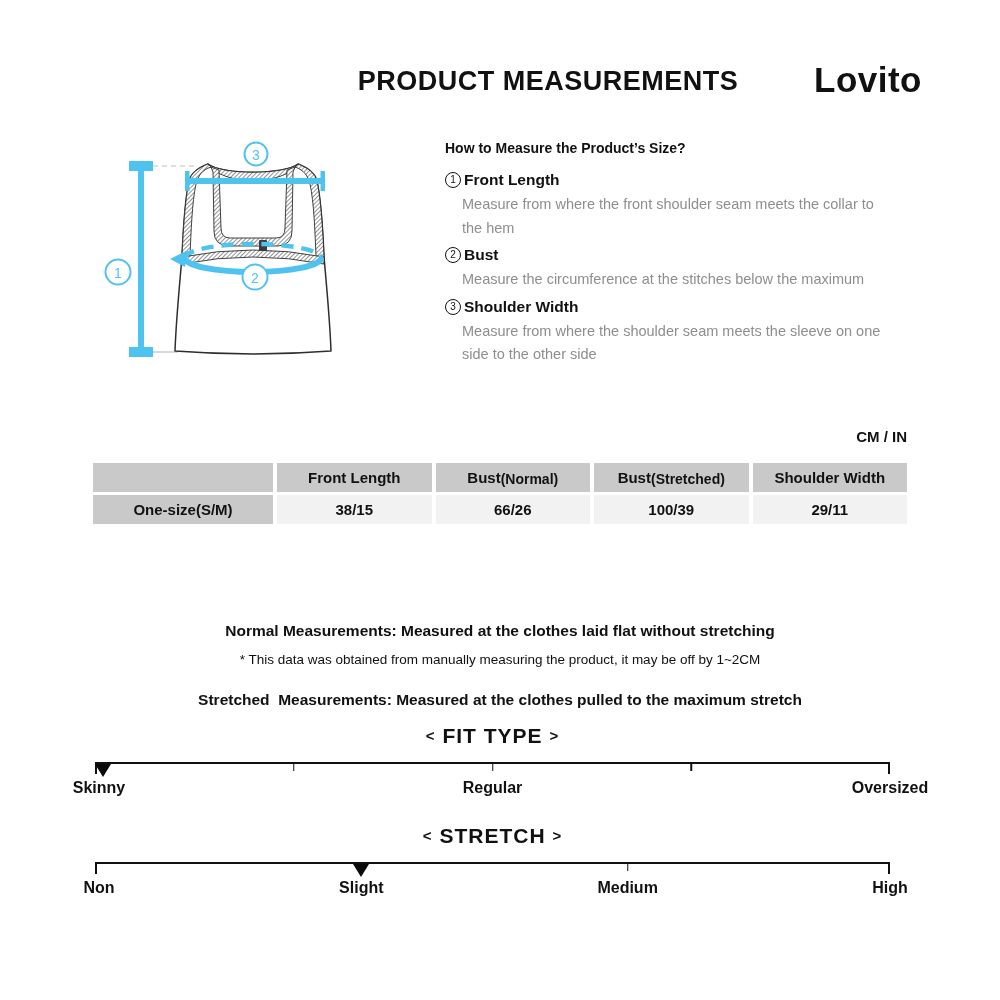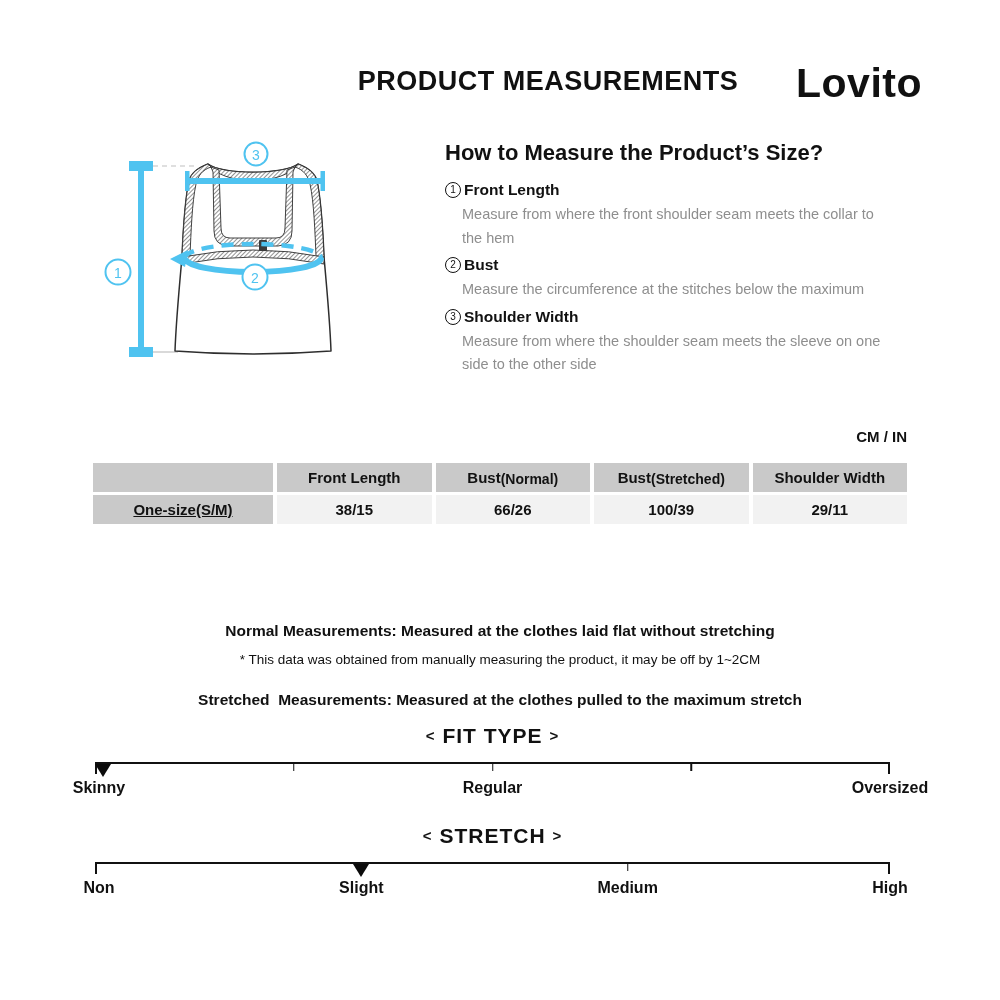--- a/index.html
+++ b/index.html
@@ -4,46 +4,46 @@
 <style>
   html,body { margin:0; padding:0; background:#fff; }
   .page {
     position:relative; width:1000px; height:1000px; background:#fff;
     font-family:"Liberation Sans", sans-serif; color:#111; overflow:hidden;
   }
 
   
   .title { position:absolute; top:66px; left:0; width:100%; text-align:center;
            font-size:27px; font-weight:800; letter-spacing:.5px;padding-left:48px; }
-  .brand { position:absolute; top:60px; right:78px; font-size:41px; font-weight:700; letter-spacing:.5px; }
+  .brand { position:absolute; top:60px; right:78px; font-size:35px; font-weight:700; letter-spacing:.5px; }
 
   
   .diagram { position:absolute; left:88px; top:138px; width:284px; height:242px; }
   .diagram svg { width:100%; height:100%; }
   .blue-s { stroke:var(--accent); }
   .blue-f { fill:var(--accent); }
   .marker-num { font-size:14px; fill:var(--accent); text-anchor:middle; dominant-baseline:central; font-weight:400; }
 
   
   .howto { position:absolute; left:445px; top:140px; width:455px; }
-  .howto h2 { margin:0 0 13px; font-size:22px; font-weight:700; }
+  .howto h2 { margin:0 0 13px; font-size:14px; font-weight:700; }
   .mi-title { display:flex; align-items:center; gap:3px; font-size:15.5px; font-weight:700; line-height:22px; margin-top:3px; }
   .circ { width:14px; height:14px; border:1.3px solid #111; border-radius:50%;
           display:inline-flex; align-items:center; justify-content:center;
           font-size:10px; font-weight:400; flex:0 0 auto; }
   .mi-desc { font-size:14.5px; color:var(--desc_text); line-height:23.5px; margin:2px 17px 4px; font-weight:400; }
 
   
   .unit { position:absolute; top:428px; right:93px; font-size:15px; font-weight:700; }
   .tbl { position:absolute; top:463px; left:93px; width:814px; display:grid;
          grid-template-columns:180px 1fr 1fr 1fr 1fr; column-gap:4px; row-gap:3px; }
   .cell { height:29px; display:flex; align-items:center; justify-content:center;
           background:var(--cell_bg); font-size:15px; white-space:nowrap; }
   .cell.hdr { background:var(--header_gray); font-weight:700; }
-  .cell.rowhdr { background:var(--header_gray); font-weight:600;text-decoration:underline; }
+  .cell.rowhdr { background:var(--header_gray); font-weight:600; }
   .cell.val { font-weight:600; }
   .sub { font-size:14px; font-weight:700; padding-top:3px; }
 
   
   .notes { position:absolute; top:573px; left:0; width:100%; text-align:center;
            font-size:15.5px; font-weight:600; line-height:23px; white-space:pre-wrap; }
   .disclaimer { position:absolute; top:652px; left:0; width:100%; text-align:center;
                 font-size:13.5px; font-weight:500; }
 
   

